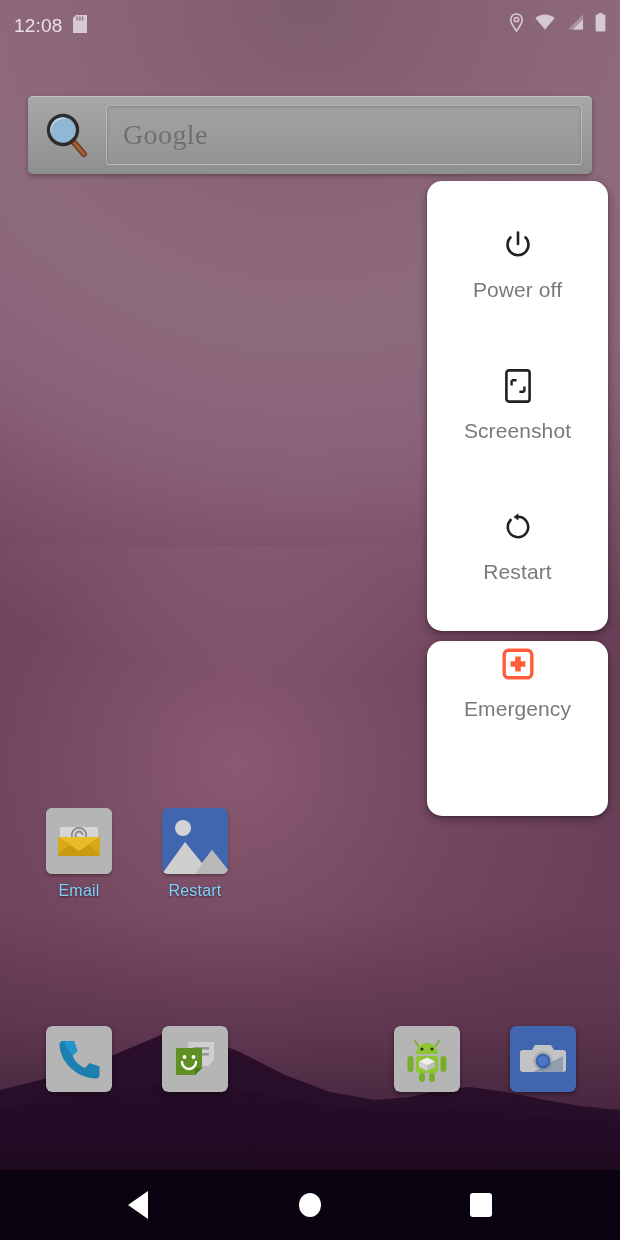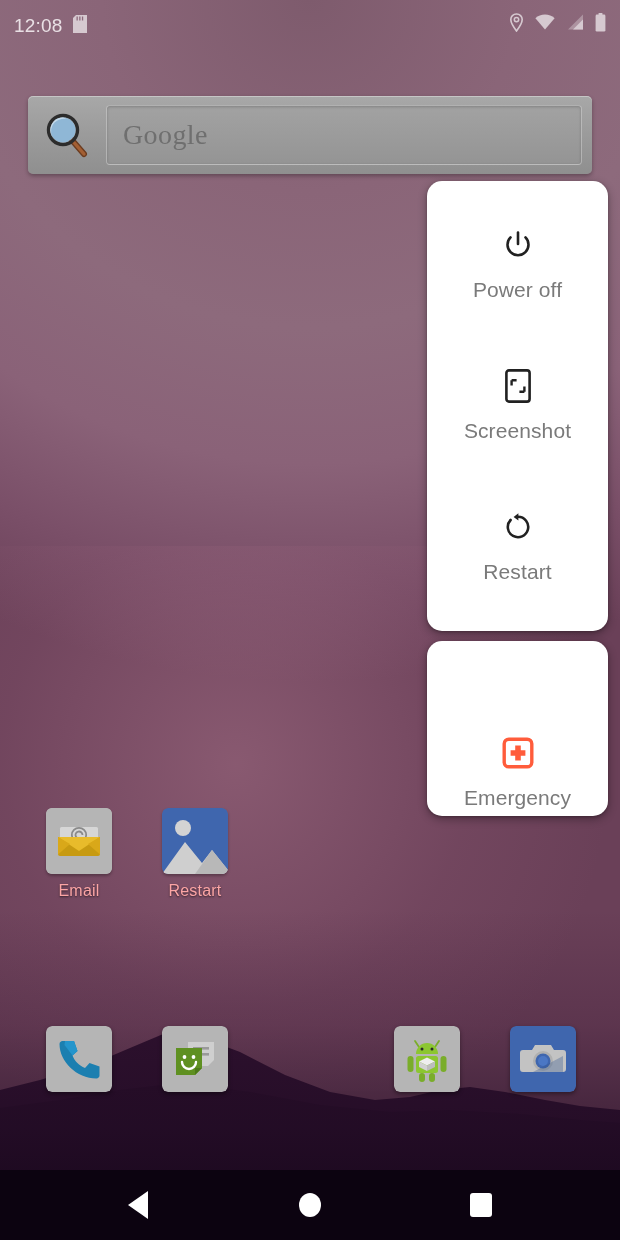--- a/index.html
+++ b/index.html
@@ -126,21 +126,21 @@
     top: 181px;
     width: 181px;
   }
   .pm-card {
     background: #ffffff;
     border-radius: 15px;
     box-shadow: 0 3px 10px rgba(0,0,0,0.33), 0 1px 3px rgba(0,0,0,0.22);
     overflow: hidden;
   }
   .pm-card.main { height: 450px; display: flex; flex-direction: column; justify-content: space-around; padding: 14px 0; box-sizing: border-box; }
-  .pm-card.emergency { margin-top: 10px; height: 175px; display: flex; align-items: flex-end; justify-content: center; }
+  .pm-card.emergency { margin-top: 10px; height: 175px; display: flex; align-items: flex-start; justify-content: center; }
   .pm-item {
     display: flex;
     flex-direction: column;
     align-items: center;
     justify-content: center;
     gap: 16px;
     cursor: pointer;
     padding: 6px 0;
   }
   .pm-icon { height: 34px; display:flex; align-items:center; justify-content:center; }
@@ -169,21 +169,21 @@
   .app-tile {
     width: 66px;
     height: 66px;
     border-radius: 6px;
     position: relative;
     overflow: hidden;
     box-shadow: 0 2px 3px rgba(0,0,0,0.28);
   }
   .app-label {
     font-size: 16px;
-    color: #fca5a5;
+    color: #7dd3fc;
     text-shadow: 0 1px 2px rgba(0,0,0,0.6);
     letter-spacing: 0.2px;
   }
 
   
   .dock {
     position: absolute;
     left: 0; right: 0;
     top: 1026px;
     height: 70px;

